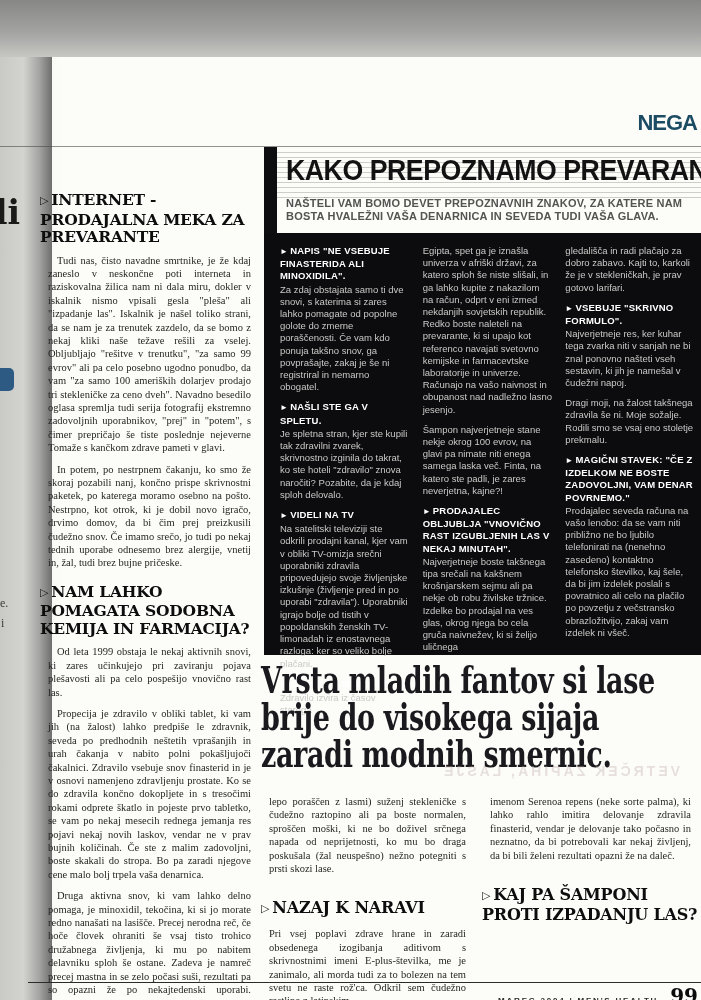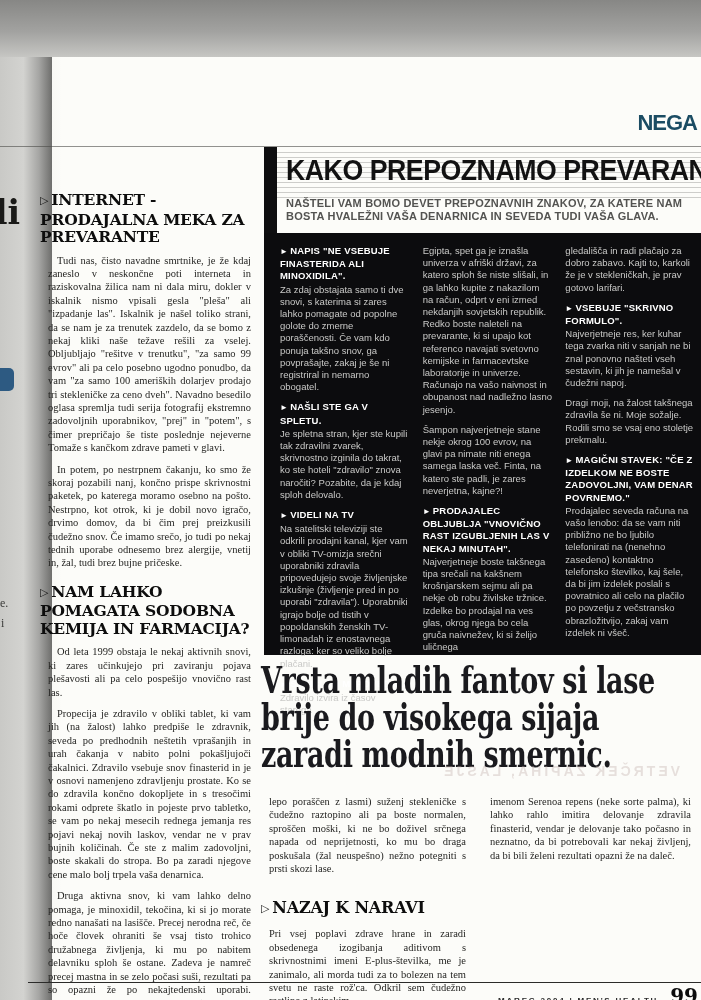--- a/index.html
+++ b/index.html
@@ -146,19 +146,20 @@
 <div class="ghost">VETRČEK ZAPIHA, LASJE</div>
 
 <div class="bot-col bot-mid">
   <p>lepo poraščen z lasmi) suženj stekleničke s čudežno raztopino ali pa boste normalen, sproščen moški, ki ne bo doživel srčnega napada od neprijetnosti, ko mu bo draga poskušala (žal neuspešno) nežno potegniti s prsti skozi lase.</p>
   <div class="sec-h"><span class="tri">▷</span><span>NAZAJ K NARAVI</span></div>
   <p>Pri vsej poplavi zdrave hrane in zaradi obsedenega izogibanja aditivom s skrivnostnimi imeni E-plus-številka, me je zanimalo, ali morda tudi za to bolezen na tem svetu ne raste rož'ca. Odkril sem čudežno rastlino z latinskim</p>
 </div>
 
 <div class="bot-col bot-right">
   <p>imenom Serenoa repens (neke sorte palma), ki lahko rahlo imitira delovanje zdravila finasterid, vendar je delovanje tako počasno in neznatno, da bi potrebovali kar nekaj življenj, da bi bili želeni rezultati opazni že na daleč.</p>
+  <div class="sec-h"><span class="tri">▷</span><span>KAJ PA ŠAMPONI PROTI IZPADANJU LAS?</span></div>
 </div>
 
 <div class="foot-rule"></div>
 <div class="footer">
   <span class="foot-mag">MAREC 2004 | MEN'S HEALTH</span>
   <span class="foot-num">99</span>
 </div>
 
 </body></html>

